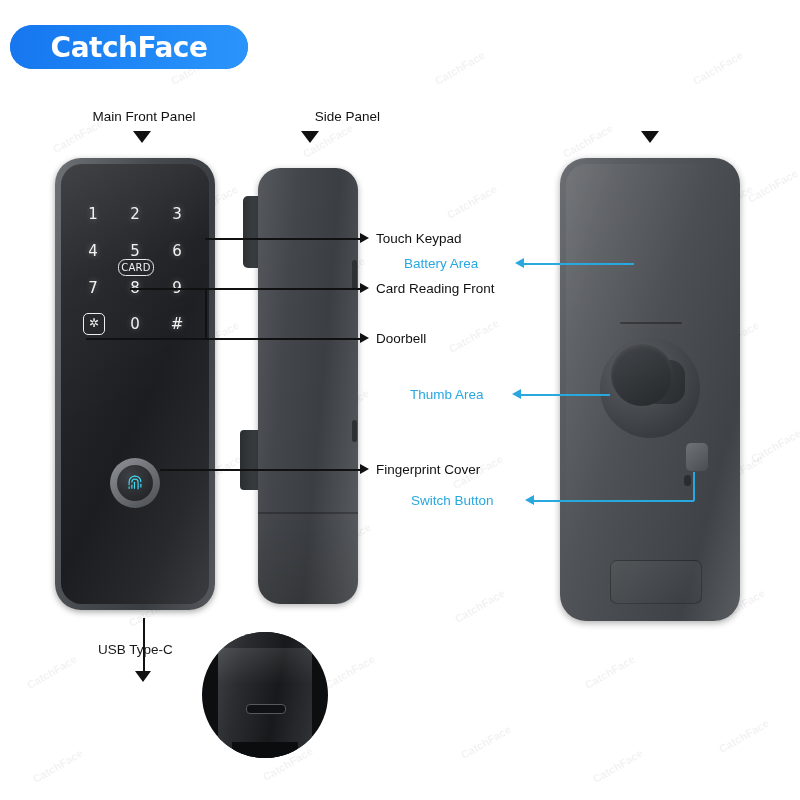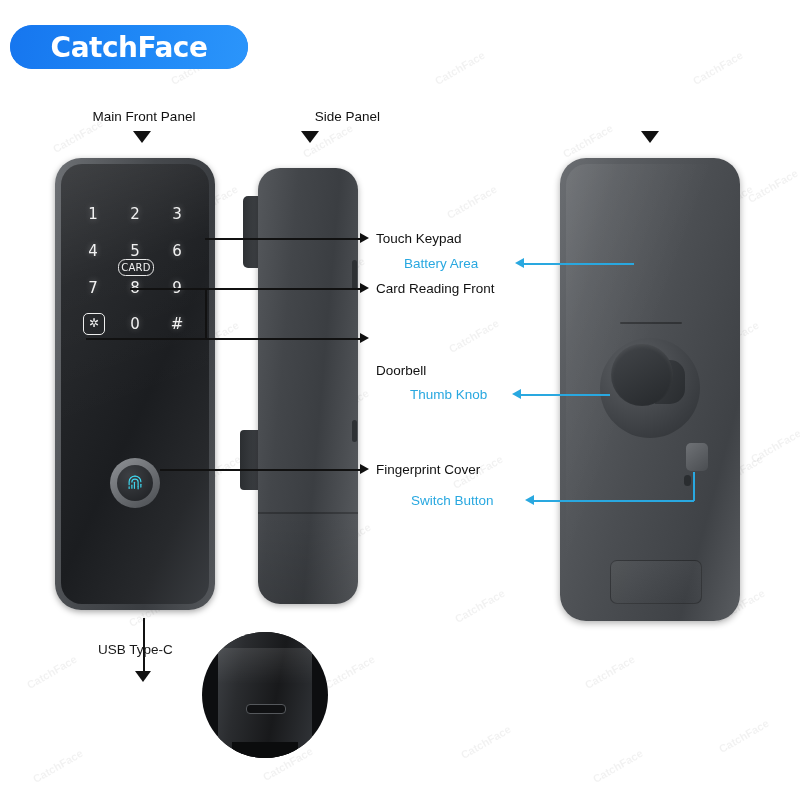--- a/index.html
+++ b/index.html
@@ -467,33 +467,33 @@
   <div class="arrow-right" style="left:360px; top:233px;"></div>
   <div class="callout" style="left:376px; top:231px;">Touch Keypad</div>
 
   <div class="leader" style="left:130px; top:288px; width:230px;"></div>
   <div class="arrow-right" style="left:360px; top:283px;"></div>
   <div class="callout" style="left:376px; top:281px;">Card Reading Front</div>
 
   <div class="leader-v" style="left:205px; top:288px; height:50px;"></div>
   <div class="leader" style="left:86px; top:338px; width:274px;"></div>
   <div class="arrow-right" style="left:360px; top:333px;"></div>
-  <div class="callout" style="left:376px; top:331px;margin-top:32px;">Doorbell</div>
+  <div class="callout" style="left:376px; top:331px;">Doorbell</div>
 
   <div class="leader" style="left:160px; top:469px; width:200px;"></div>
   <div class="arrow-right" style="left:360px; top:464px;"></div>
   <div class="callout" style="left:376px; top:462px;">Fingerprint Cover</div>
 
   <div class="leader blue" style="left:524px; top:263px; width:110px;"></div>
   <div class="arrow-left" style="left:515px; top:258px;"></div>
   <div class="callout blue" style="left:404px; top:256px;">Battery Area</div>
 
   <div class="leader blue" style="left:521px; top:394px; width:89px;"></div>
   <div class="arrow-left" style="left:512px; top:389px;"></div>
-  <div class="callout blue" style="left:410px; top:387px;">Thumb Knob</div>
+  <div class="callout blue" style="left:410px; top:387px;">Thumb Area</div>
 
   <div class="leader blue" style="left:534px; top:500px; width:160px;"></div>
   <div class="leader-v" style="left:693px; top:472px; height:29px; background:#29a8e0;"></div>
   <div class="arrow-left" style="left:525px; top:495px;"></div>
   <div class="callout blue" style="left:411px; top:493px;">Switch Button</div>
 
   <div class="leader-v" style="left:143px; top:618px; height:55px;"></div>
   <div style="position:absolute;left:135px;top:671px;width:0;height:0;border-left:8px solid transparent;border-right:8px solid transparent;border-top:11px solid #111;"></div>
   <div class="usb-label" style="left:98px; top:642px;">USB Type-C</div>
 

